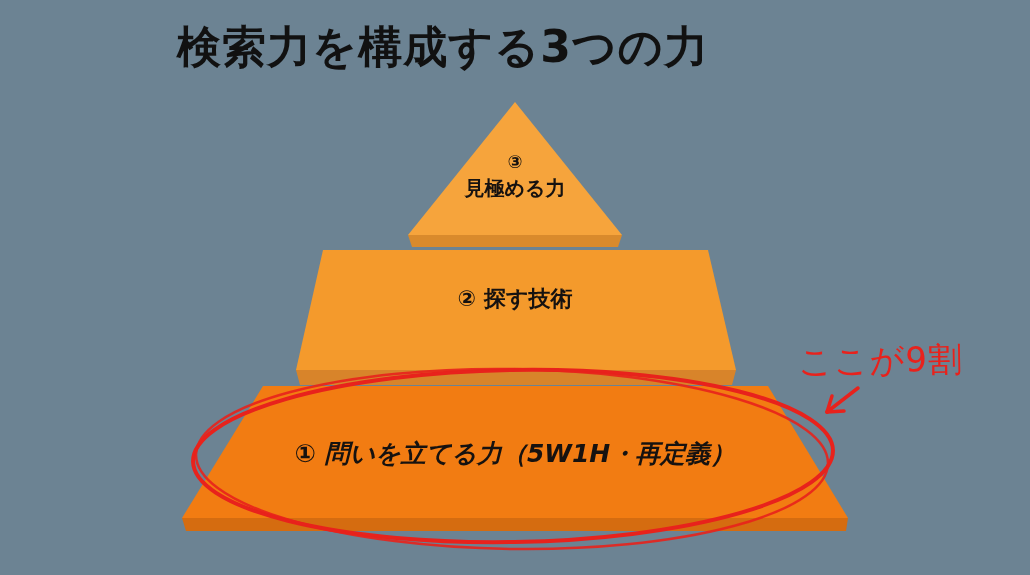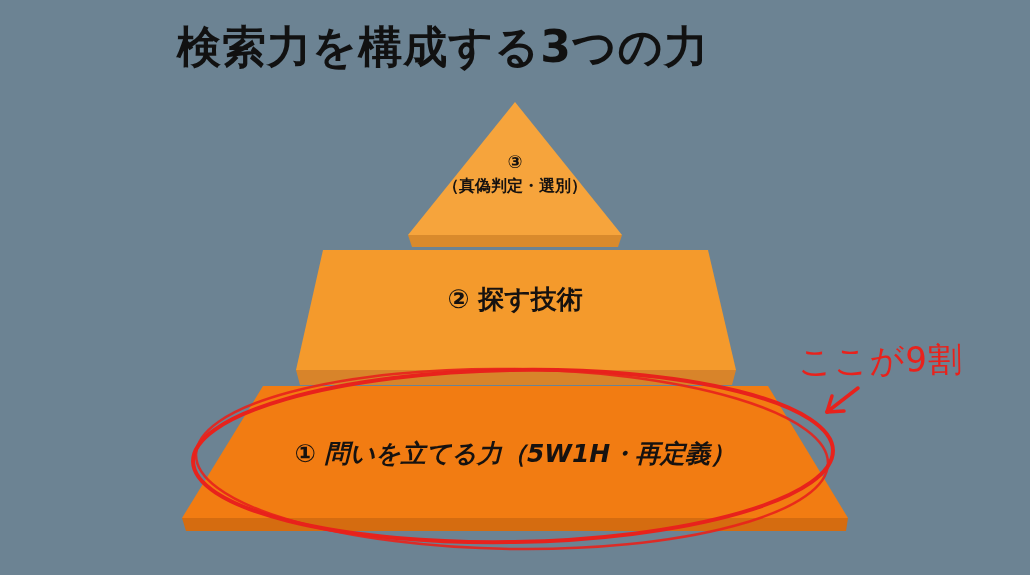--- a/index.html
+++ b/index.html
@@ -15,21 +15,21 @@
   }
   svg#pyramid { position:absolute; left:0; top:0; }
   .lbl {
     position:absolute; text-align:center; font-weight:bold; color:#161210;
   }
   #t3 { left:408px; width:214px; top:150px; }
   #t3 .num { font-size:18px; line-height:24px; }
   #t3 .main { font-size:20px; line-height:28px; }
   #t3 .sub { font-size:16px; line-height:24px; }
   #t2 { left:300px; width:430px; top:282px; }
-  #t2 .main { font-size:26px; line-height:34px; }
+  #t2 .main { font-size:22px; line-height:34px; }
   #t2 .sub { font-size:20px; line-height:32px; }
   #t1 { left:180px; width:670px; top:436px;font-style:italic; }
   #t1 .main { font-size:25px; line-height:36px; }
   #annot {
     position:absolute; left:798px; top:338px;
     font-size:34px; color:#e8221c; font-family:"DejaVu Sans", sans-serif;
     transform:rotate(-1deg); letter-spacing:1px;
   }
 </style>
 </head>
@@ -61,21 +61,21 @@
 
   <g stroke="#e8221c" stroke-width="3.5" fill="none" stroke-linecap="round">
     <line x1="858" y1="388" x2="827" y2="412"></line>
     <line x1="827" y1="412" x2="832" y2="396"></line>
     <line x1="827" y1="412" x2="844" y2="411"></line>
   </g>
 </svg>
 
 <div id="t3" class="lbl">
   <div class="num">③</div>
-  <div class="sub">（真偽判定・選別）</div>
+  <div class="main">見極める力</div>
 </div>
 
 <div id="t2" class="lbl">
   <div class="main">② 探す技術</div>
 </div>
 
 <div id="t1" class="lbl">
   <div class="main">① 問いを立てる力（5W1H・再定義）</div>
 </div>
 

